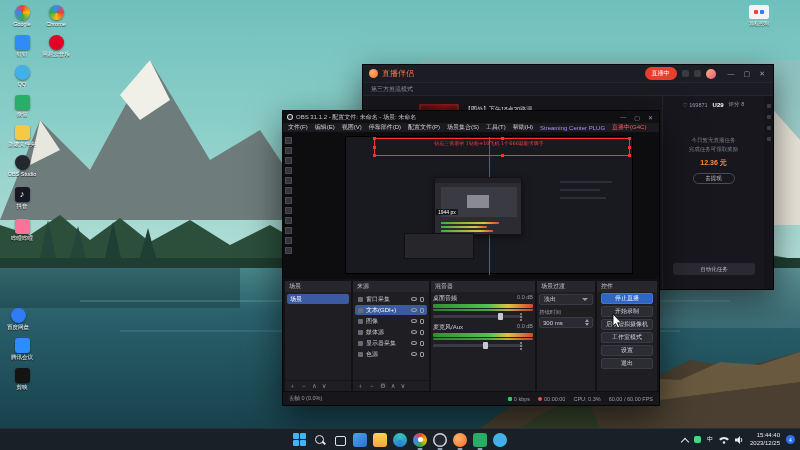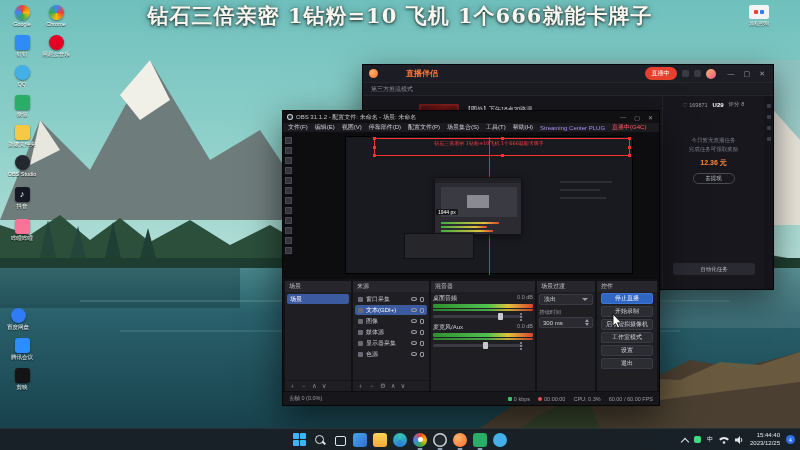--- a/index.html
+++ b/index.html
@@ -29,21 +29,21 @@
 .g-jy{background:#141414;box-shadow:inset 0 0 0 1.5px #3de0c8;}
 .corner-widget{position:absolute;left:742px;top:5px;width:34px;z-index:2;text-align:center;}
 .corner-widget .box{width:20px;height:14px;margin:0 auto;background:#f4f4f6;border-radius:2px;display:flex;align-items:center;justify-content:center;gap:2px;}
 .corner-widget .box i{display:block;width:4px;height:4px;border-radius:1px;}
 .corner-widget .lb{font-size:5px;color:#fff;text-shadow:0 1px 1px rgba(0,0,0,.9);margin-top:1px;}
 
 .cw{position:absolute;left:362px;top:64px;width:412px;height:226px;background:#17171d;border:1px solid #05050a;
  box-shadow:0 10px 30px rgba(0,0,0,.5);z-index:3;color:#c9c9d2;}
 .cw-tb{height:18px;display:flex;align-items:center;padding:0 6px;background:#1d1d25;border-bottom:1px solid #26262e;}
 .cw-logo{width:9px;height:9px;border-radius:50%;background:radial-gradient(circle at 35% 35%,#ffb36b,#ff6a2b);margin-right:4px;flex:none;}
-.cw-name{font-size:8px;font-weight:bold;color:#ff7a3c;margin-left:24px;}
+.cw-name{font-size:8px;font-weight:normal;color:#ff7a3c;}
 .cw-tbr{margin-left:auto;display:flex;align-items:center;gap:5px;}
 .cw-pill{background:#e8402f;color:#fff;font-size:6px;padding:2px 7px;border-radius:8px;}
 .cw-mic{width:7px;height:7px;border-radius:2px;background:#3a3a45;}
 .cw-avatar{width:10px;height:10px;border-radius:50%;background:linear-gradient(135deg,#ffb36b,#e85a8a);}
 .cw-wc{font-size:7px;color:#9a9aa5;letter-spacing:2px;margin-left:4px;}
 .cw-wc span{margin-left:3px;}
 .cw-tabs{height:13px;display:flex;align-items:center;padding:0 8px;background:#1b1b22;border-bottom:1px solid #24242c;font-size:6px;color:#8f8f9c;}
 .cw-body{position:relative;height:193px;}
 .cw-thumb{position:absolute;left:56px;top:8px;width:40px;height:24px;border-radius:2px;
  background:linear-gradient(135deg,#3a0d0d,#6e1414 45%,#2a0a0a);box-shadow:inset 0 0 4px #b33;}
@@ -190,21 +190,20 @@
     <rect y="268" width="800" height="182" fill="url(#lake)"></rect>
     <rect x="500" y="268" width="300" height="60" fill="#dfe5dd" opacity="0.12"></rect>
     <rect x="0" y="268" width="240" height="40" fill="#0e2a30" opacity="0.35"></rect>
     <rect x="80" y="300" width="650" height="2" fill="#7fb9b4" opacity="0.25"></rect>
     <rect x="120" y="330" width="560" height="2" fill="#7fb9b4" opacity="0.18"></rect>
     <polygon points="800,352 740,368 690,360 640,385 600,380 560,405 520,400 480,428 800,428" fill="#4a3f30"></polygon>
     <polygon points="800,352 760,365 720,362 680,380 640,378 620,395 660,400 720,392 800,382" fill="#6d5d41" opacity="0.9"></polygon>
     <polygon points="560,405 540,415 520,428 600,428 590,405" fill="#33402a"></polygon>
   </svg>
 
-  <div class="banner">钻石三倍亲密 1钻粉=10 飞机  1个666就能卡牌子</div>
 
   <div class="dicon" style="left:6px;top:5px">
       <div class="ic g-google"></div>
       <div class="lb">Google</div>
     </div>
   <div class="dicon" style="left:40px;top:5px">
       <div class="ic g-chrome"></div>
       <div class="lb">Chrome</div>
     </div>
   <div class="dicon" style="left:6px;top:35px">

